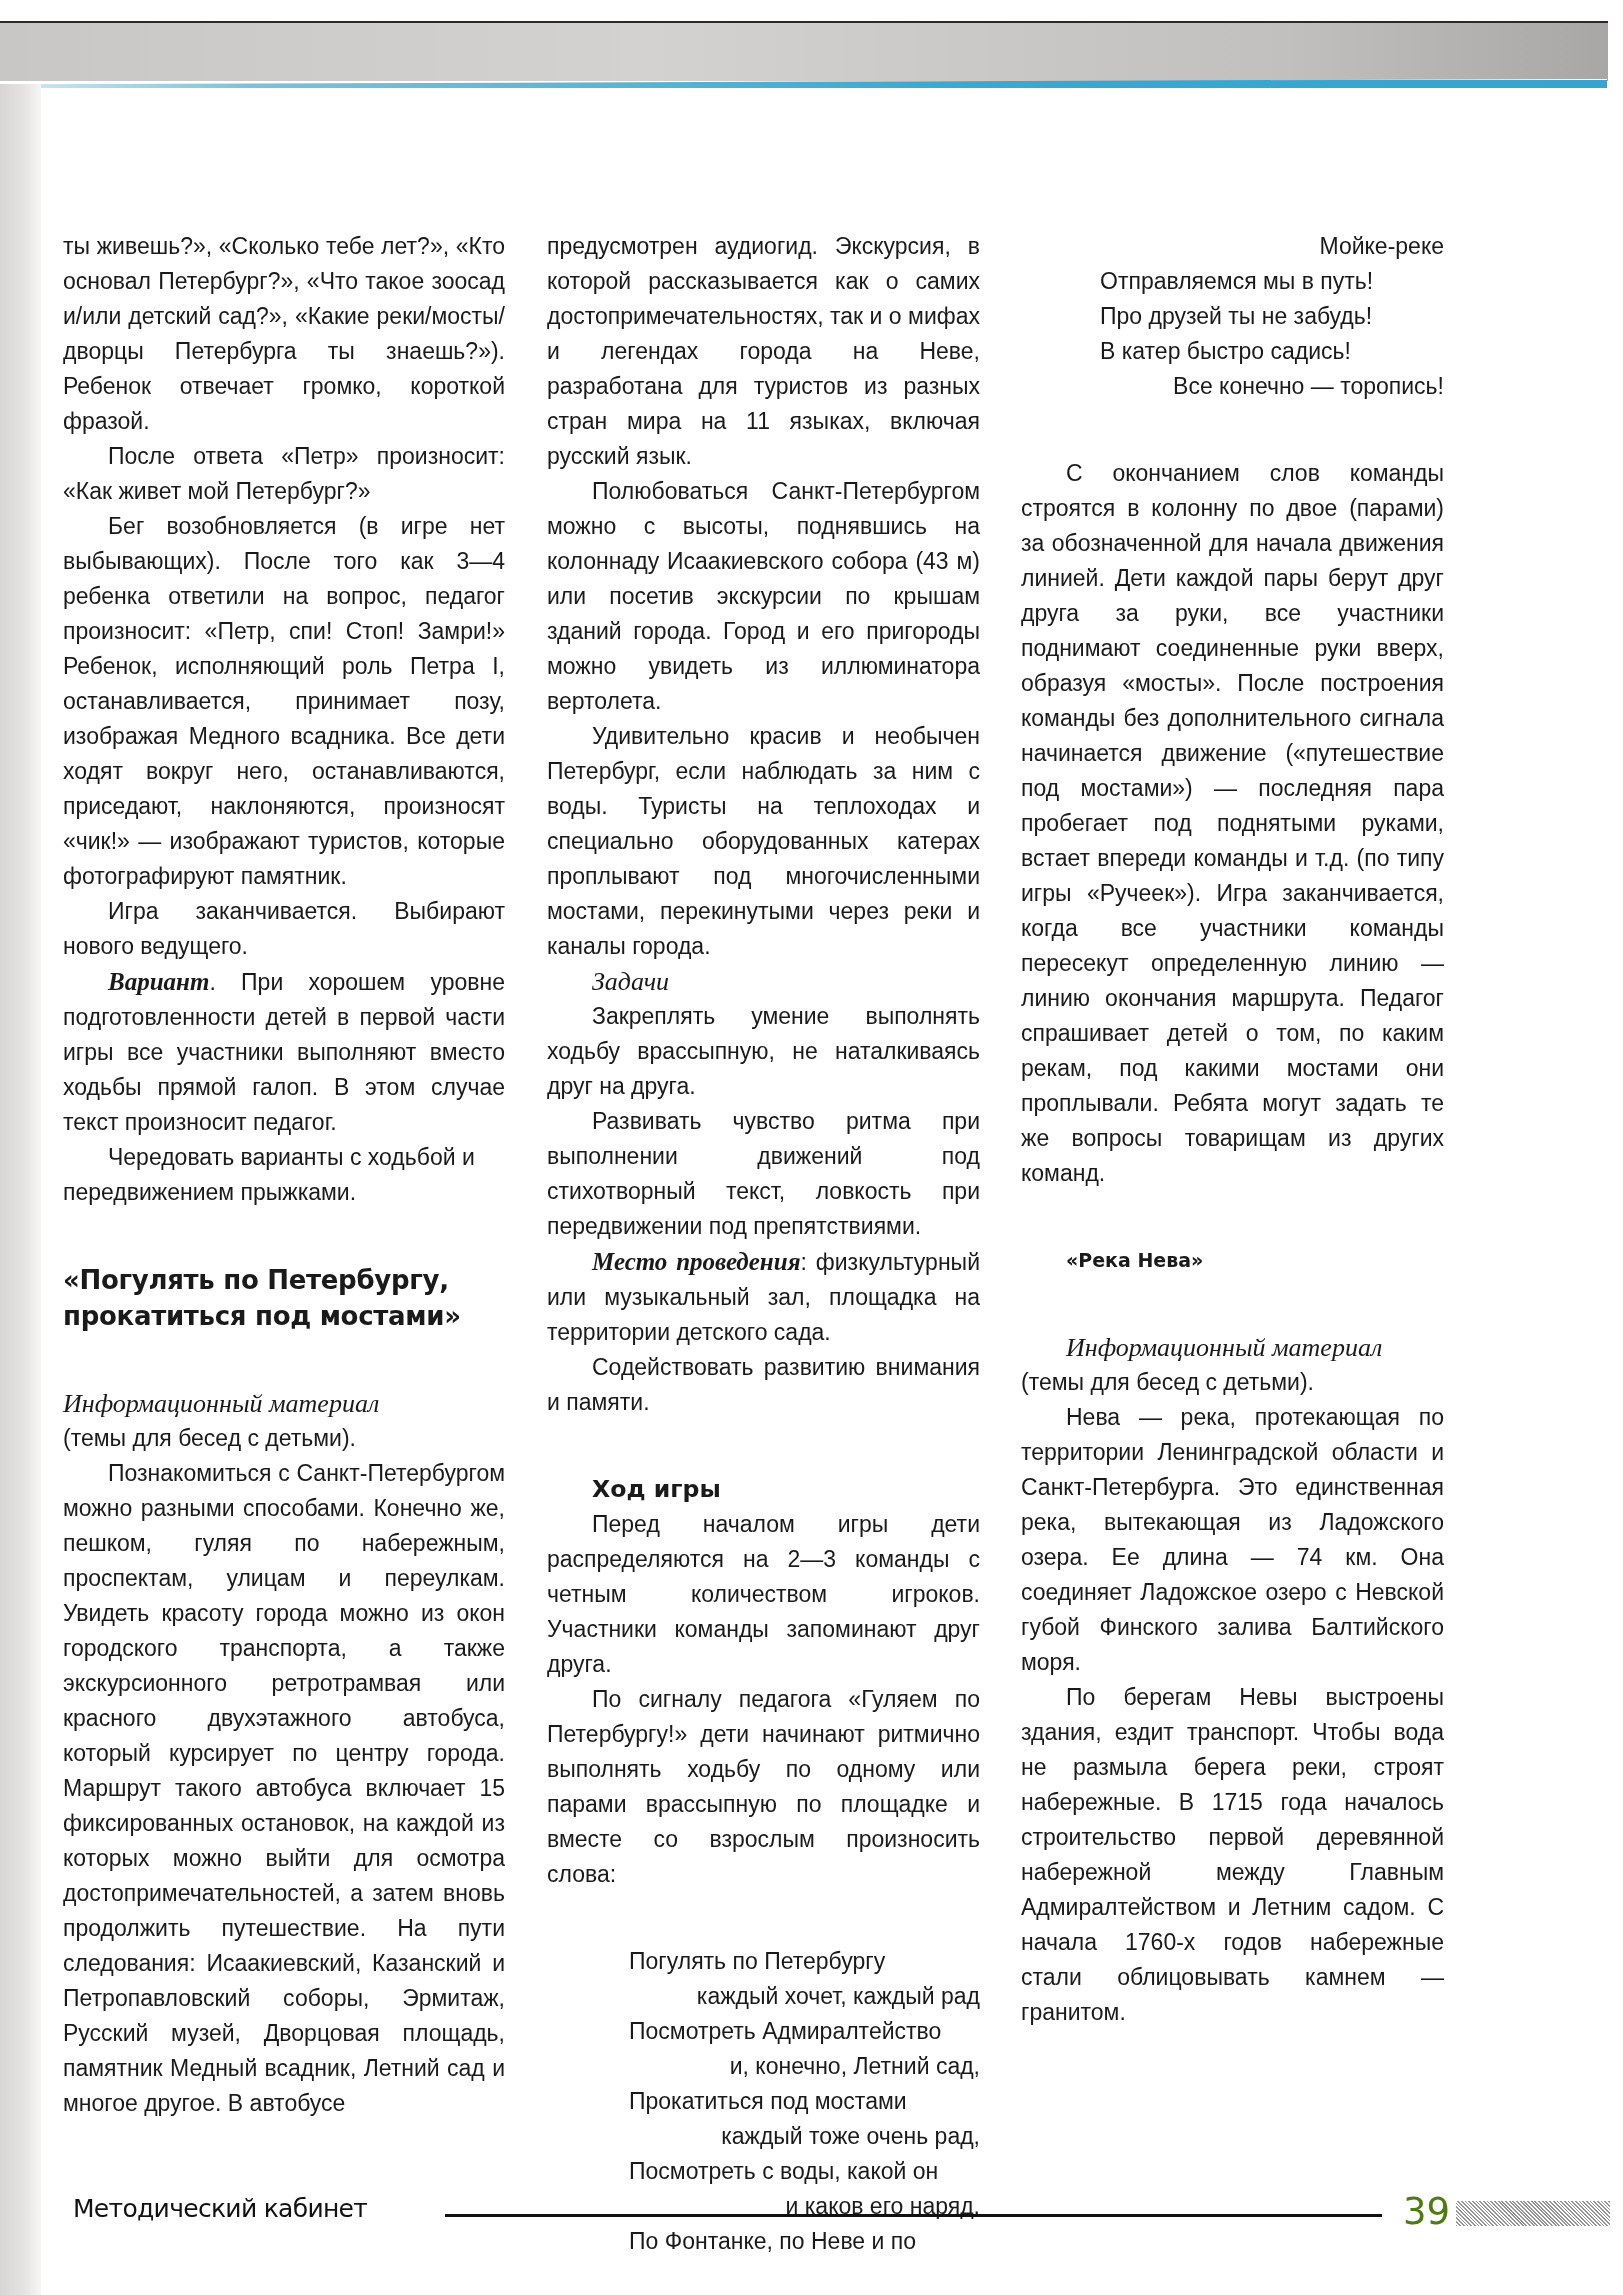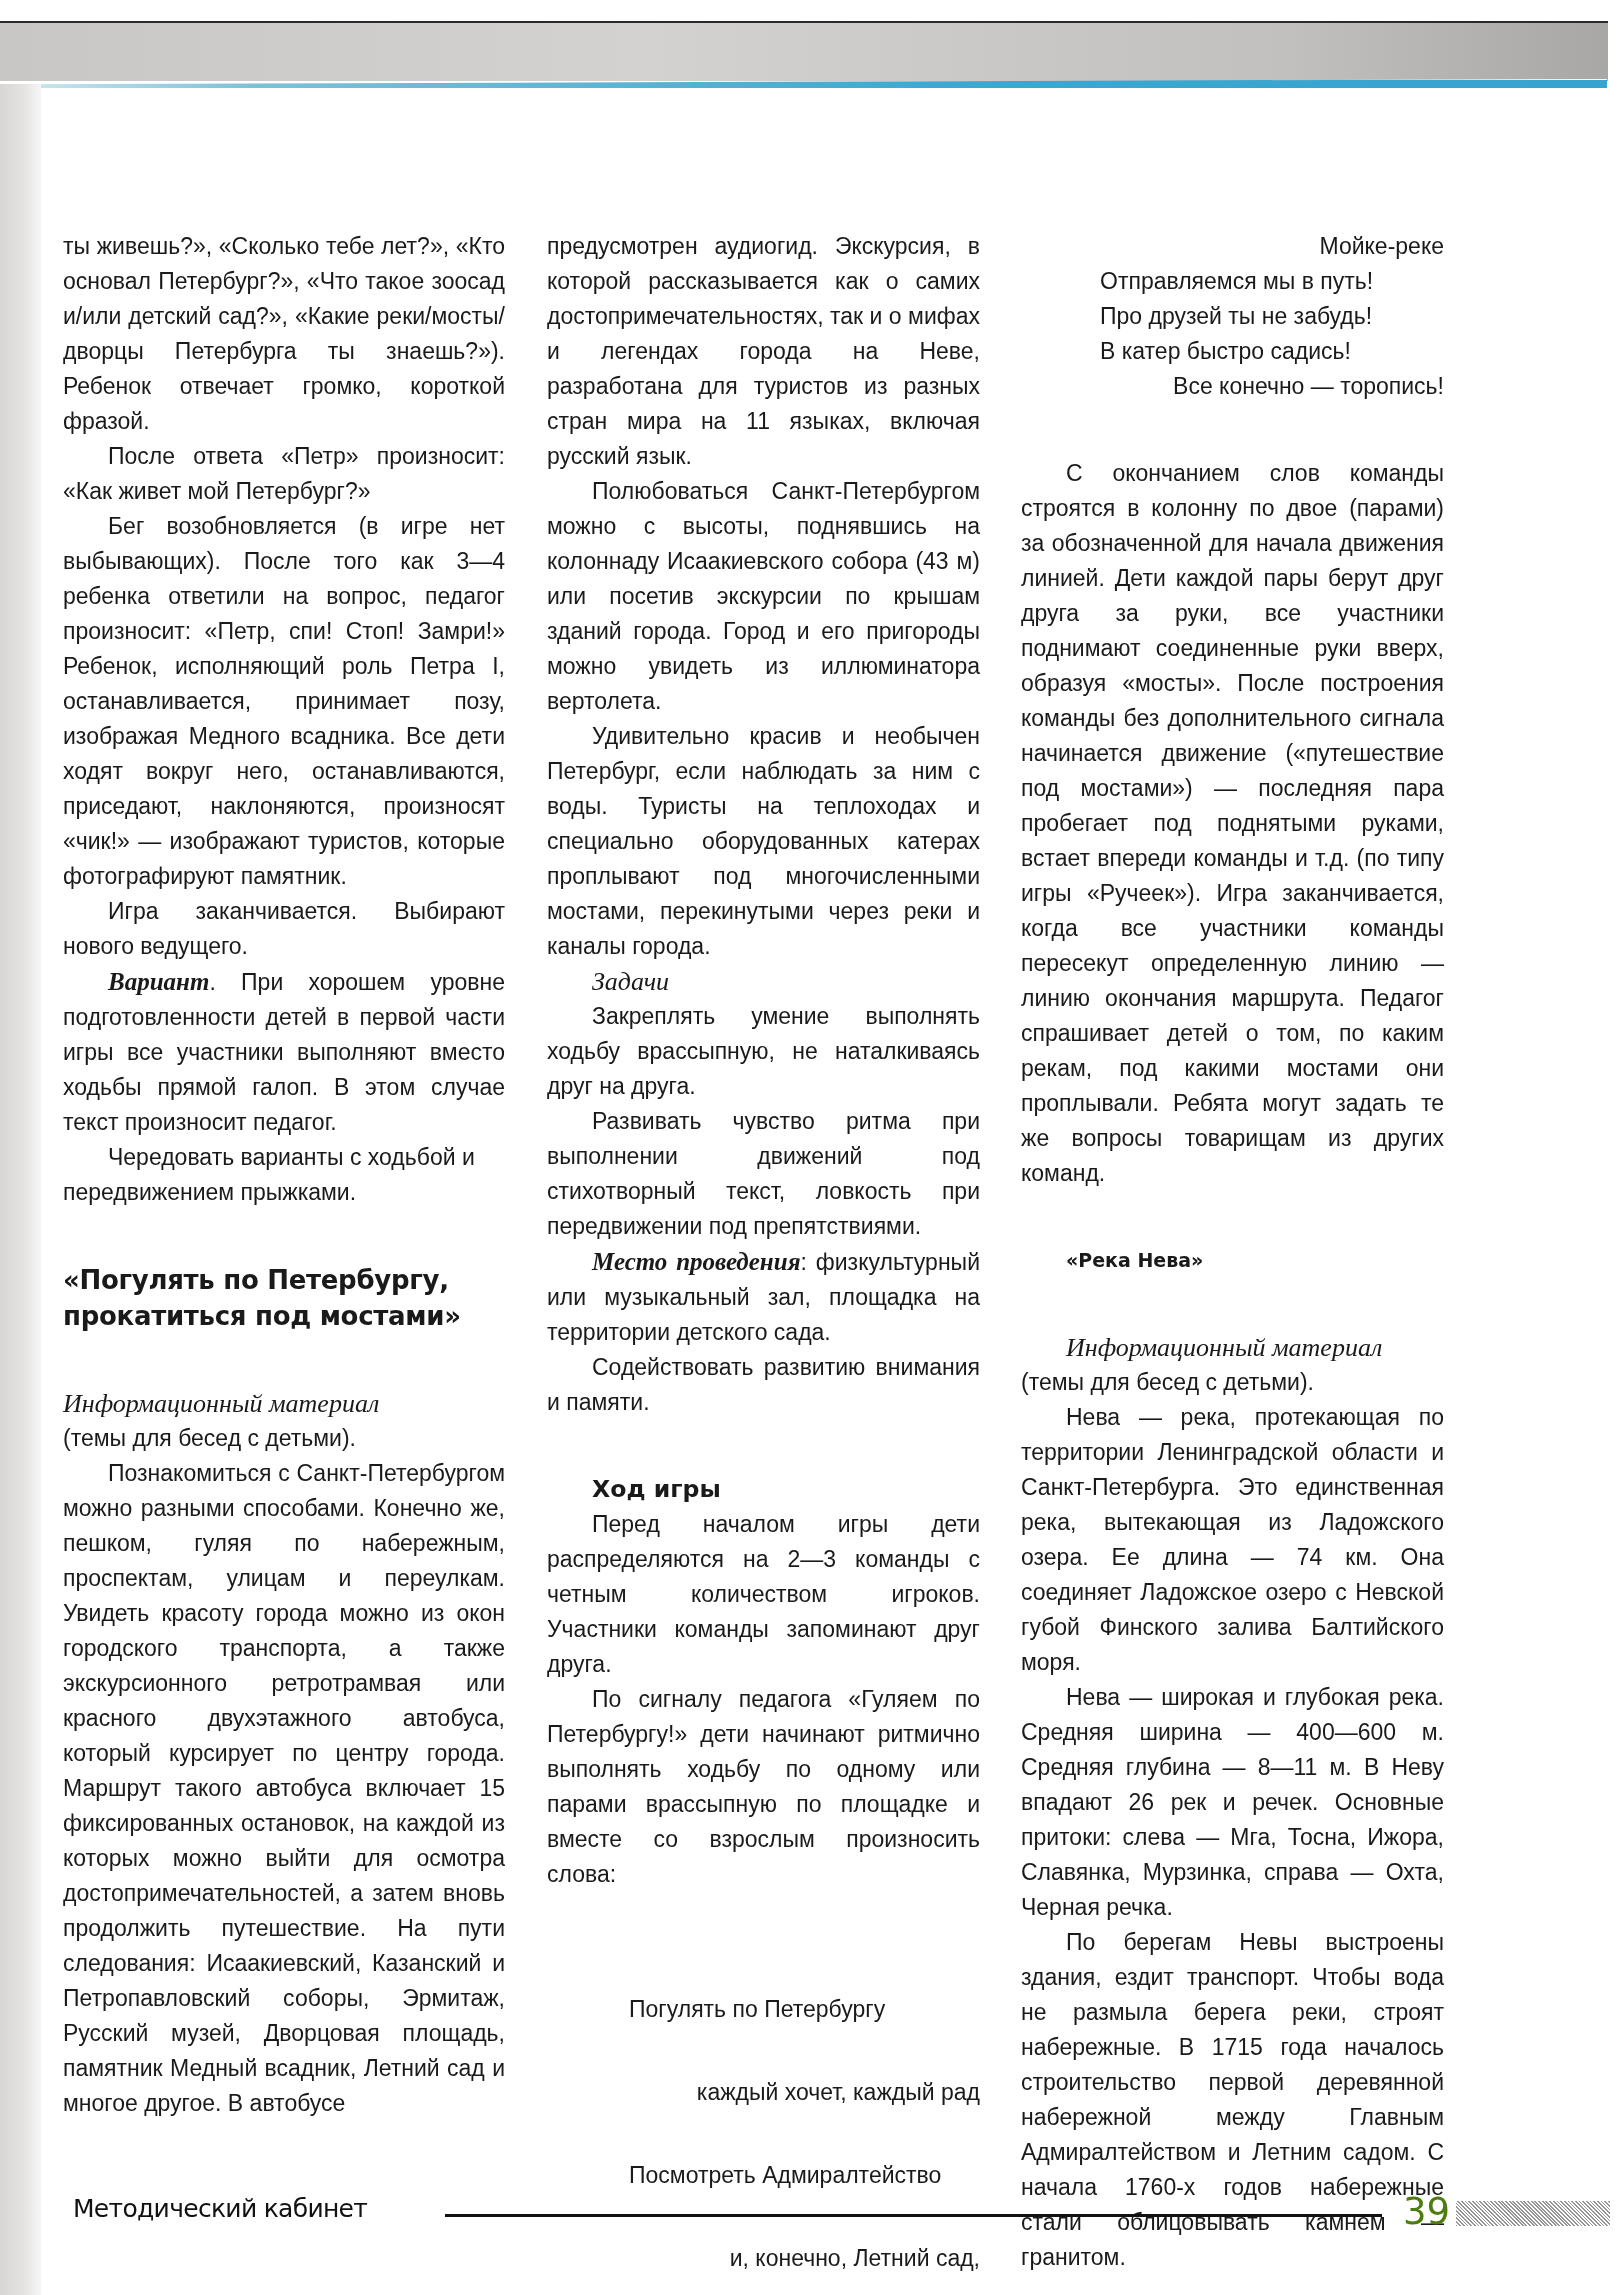--- a/index.html
+++ b/index.html
@@ -48,21 +48,21 @@
     font-style: italic; font-weight: normal; font-size: 26px; line-height: 35px;
     text-indent: 0; padding-left: 0;
   }
   h3.sub-it.ind { padding-left: 45px; }
   h3.sub-bold {
     margin: 0; font-family: "DejaVu Sans", sans-serif; font-weight: bold;
     font-size: 23.6px; line-height: 35px; padding-left: 45px;
   }
   .gap-m { height: 52px; }
   .poem { padding-left: 82px; }
-  .poem .pl { display: block; white-space: nowrap; margin-top: 48px; }
+  .poem .pl { display: block; white-space: nowrap; }
   .poem .pl.r { text-align: right; }
   .poem3 { padding-left: 79px; }
   .poem3 .pl { display: block; white-space: nowrap; }
   .poem3 .pl.r { text-align: right; }
   .footer-text {
     position: absolute; left: 73px; top: 2194px;
     font-family: "DejaVu Sans", sans-serif; font-size: 25px; letter-spacing: -0.7px;
     color: #111;
   }
   .footer-rule {
@@ -137,21 +137,20 @@
     <span class="pl r">Все конечно — торопись!</span>
   </div>
   <div class="gap-m"></div>
   <p class="ind">С окончанием слов команды строятся в колонну по двое (парами) за обозначенной для начала движения линией. Дети каждой пары берут друг друга за руки, все участники поднимают соединенные руки вверх, образуя «мосты». После построения команды без дополнительного сигнала начинается движение («путешествие под мостами») — последняя пара пробегает под поднятыми руками, встает впереди команды и т.д. (по типу игры «Ручеек»). Игра заканчивается, когда все участники команды пересекут определенную линию — линию окончания маршрута. Педагог спрашивает детей о том, по каким рекам, под какими мостами они проплывали. Ребята могут задать те же вопросы товарищам из других команд.</p>
   <div class="gap-m"></div>
   <h3 class="sub-bold" style="font-size:19px;">«Река Нева»</h3>
   <div class="gap-m"></div>
   <h3 class="sub-it ind">Информационный материал</h3>
   <p class="last">(темы для бесед с детьми).</p>
   <p class="ind">Нева — река, протекающая по территории Ленинградской области и Санкт-Петербурга. Это единственная река, вытекающая из Ладожского озера. Ее длина — 74 км. Она соединяет Ладожское озеро с Невской губой Финского залива Балтийского моря.</p>
-  <p class="ind">Нева — широкая и глубокая река. Средняя ширина — 400—600 м. Средняя глубина — 8—11 м. В Неву впадают 26 рек и речек. Основные притоки: слева — Мга, Тосна, Ижора, Славянка, Мурзинка, справа — Охта, Черная речка.</p>
   <p class="ind">По берегам Невы выстроены здания, ездит транспорт. Чтобы вода не размыла берега реки, строят набережные. В 1715 года началось строительство первой деревянной набережной между Главным Адмиралтейством и Летним садом. С начала 1760-х годов набережные стали облицовывать камнем — гранитом.</p>
 </div>
 
 <div class="footer-text">Методический кабинет</div>
 <div class="footer-rule"></div>
 <div class="page-number">39</div>
 <div class="page-tab"></div>
 
 
 </body></html>

